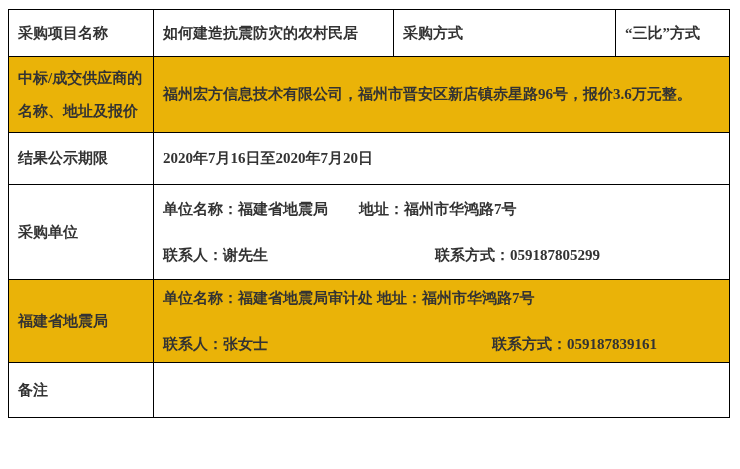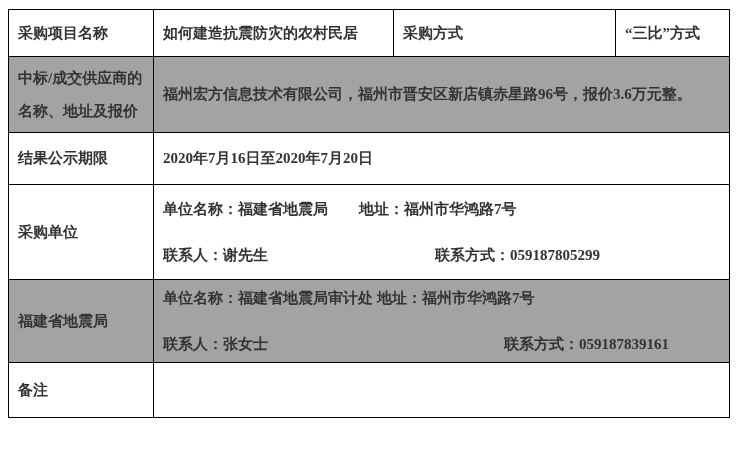--- a/index.html
+++ b/index.html
@@ -20,21 +20,21 @@
   }
   table.result-table td{
     border:1px solid #000000;
     font-size:15px;
     color:#333333;
     vertical-align:middle;
     padding:0 4px 0 9px;
     overflow:hidden;
   }
   td.label-cell{padding-left:6px;line-height:33px;}
-  tr.alt td{background:#a3a3a3;margin-top:7px;}
+  tr.alt td{background:#eab308;margin-top:7px;}
   tr.plain td{background:#ffffff;}
   .r1{height:47px;} .r2{height:76px;} .r3{height:52px;}
   .r4{height:47px;} .r5{height:95px;} .r6{height:83px;} .r7{height:55px;}
   .detail-line{position:relative;height:16px;line-height:16px;white-space:nowrap;}
   .gap{height:30px;}
   .abs{position:absolute;top:0;white-space:nowrap;}
 </style>
 </head>
 <body>
 
@@ -78,21 +78,21 @@
     <tr class="alt r6">
       <td class="label-cell">福建省地震局</td>
       <td colspan="3">
         <div class="detail-line">
           <span>单位名称：福建省地震局审计处</span>
           <span class="abs" style="left:214px">地址：福州市华鸿路7号</span>
         </div>
         <div class="gap"></div>
         <div class="detail-line">
           <span>联系人：张女士</span>
-          <span class="abs" style="left:341px">联系方式：059187839161</span>
+          <span class="abs" style="left:329px">联系方式：059187839161</span>
         </div>
       </td>
     </tr>
     <tr class="plain r7">
       <td class="label-cell">备注</td>
       <td colspan="3"></td>
     </tr>
   </tbody>
     </table>
 </div>

